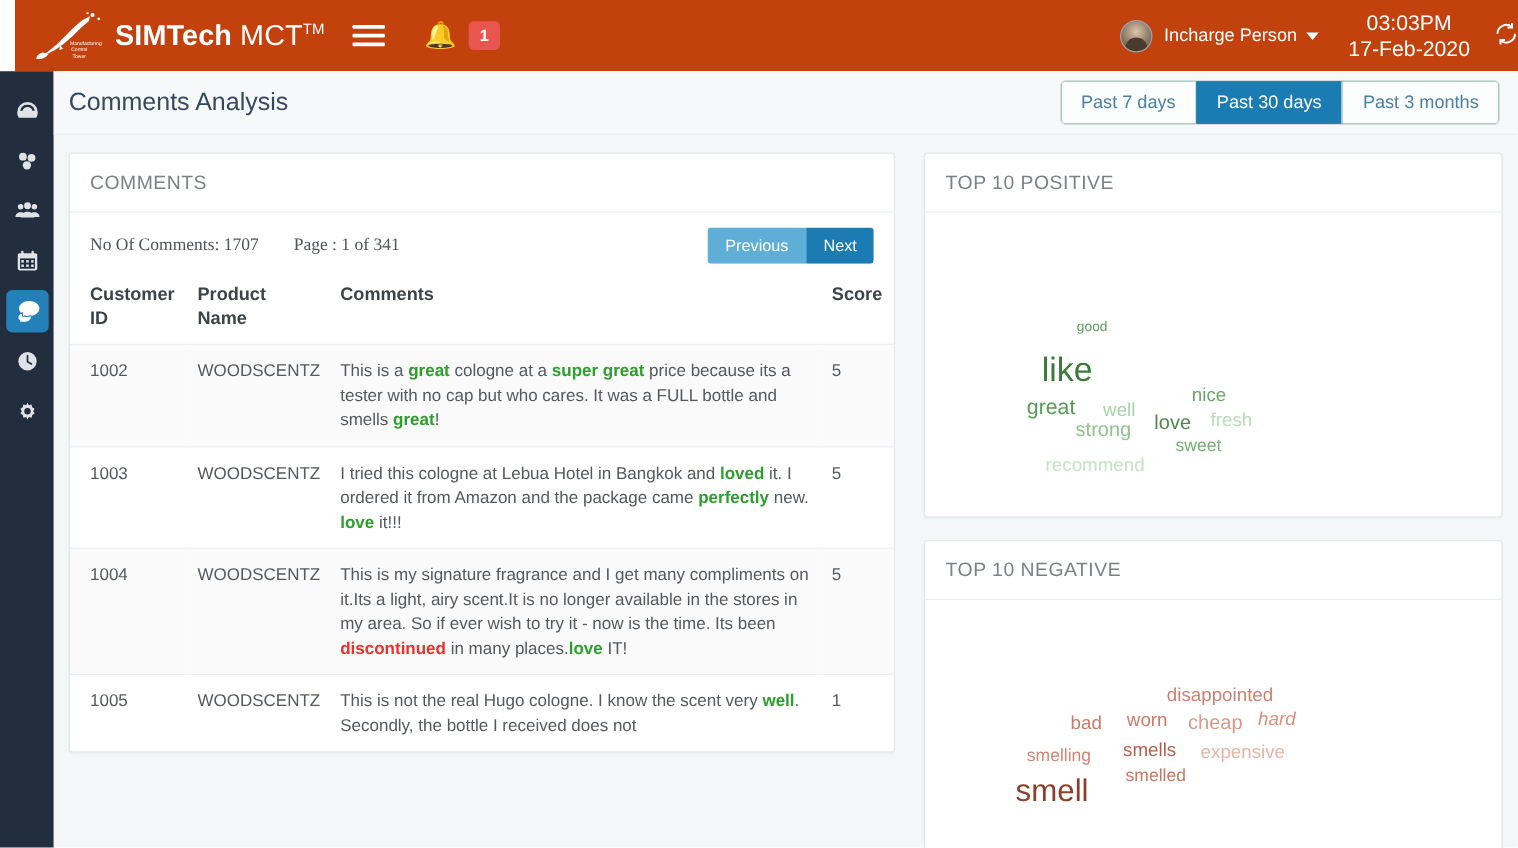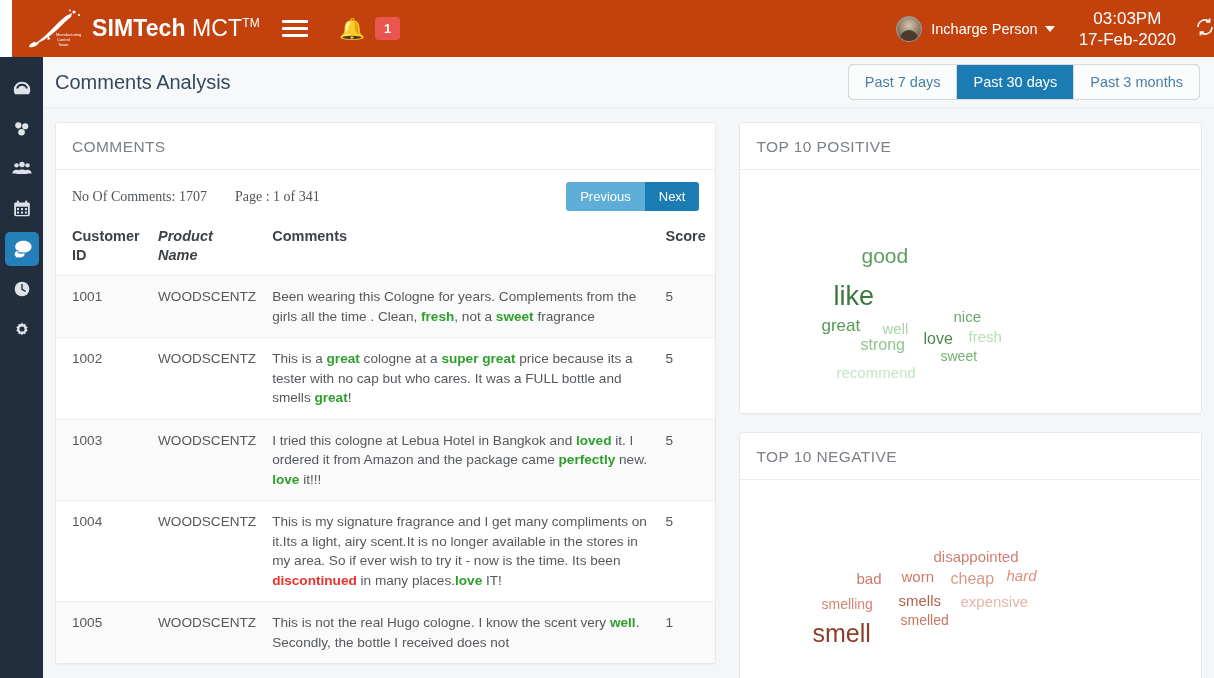--- a/index.html
+++ b/index.html
@@ -144,21 +144,21 @@
   }
   .pg-prev { background: #5eaed8; }
   .pg-next { background: #1b7cb3; }
 
   table.comments { width: 100%; border-collapse: collapse; }
   table.comments th {
     text-align: left; font-size: 14.5px; color: #3e4348; font-weight: bold;
     padding: 6px 8px 10px 8px; vertical-align: top; line-height: 19px;
   }
   table.comments th.c-id { width: 94px; padding-left: 16px; }
-  table.comments th.c-prod { width: 110px; font-style: italic; }
+  table.comments th.c-prod { width: 110px; }
   table.comments th.c-com { }
   table.comments th.c-score { width: 60px; padding-left: 10px; }
   table.comments tbody tr { border-top: 1px solid #eceeef; }
   table.comments tbody tr:nth-child(odd) { background: #fafafa; }
   table.comments td {
     font-size: 13.6px; color: #55595d; padding: 11px 8px 11px 8px;
     vertical-align: top; line-height: 19.5px;
   }
   table.comments td.c-id { padding-left: 16px; color: #55595d; }
   table.comments td.c-score { padding-left: 10px; }
@@ -335,26 +335,20 @@
       <table class="comments">
         <thead>
           <tr>
             <th class="c-id">Customer ID</th>
             <th class="c-prod">Product Name</th>
             <th class="c-com">Comments</th>
             <th class="c-score">Score</th>
           </tr>
         </thead>
         <tbody id="comments-body">
-            <tr>
-              <td class="c-id">1001</td>
-              <td>WOODSCENTZ</td>
-              <td><span>Been wearing this Cologne for years. Complements from the girls all the time . Clean, </span><span class="pos">fresh</span><span>, not a </span><span class="pos">sweet</span><span> fragrance</span></td>
-              <td class="c-score">5</td>
-            </tr>
             <tr>
               <td class="c-id">1002</td>
               <td>WOODSCENTZ</td>
               <td><span>This is a </span><span class="pos">great</span><span> cologne at a </span><span class="pos">super great</span><span> price because its a tester with no cap but who cares. It was a FULL bottle and smells </span><span class="pos">great</span><span>!</span></td>
               <td class="c-score">5</td>
             </tr>
             <tr>
               <td class="c-id">1003</td>
               <td>WOODSCENTZ</td>
               <td><span>I tried this cologne at Lebua Hotel in Bangkok and </span><span class="pos">loved</span><span> it. I ordered it from Amazon and the package came </span><span class="pos">perfectly</span><span> new. </span><span class="pos">love</span><span> it!!!</span></td>
@@ -374,21 +368,21 @@
             </tr>
           </tbody>
       </table>
     </div>
 
     <div class="right-col">
 
       <div class="card">
         <div class="card-head">TOP 10 POSITIVE</div>
         <div class="cloud" id="cloud-pos">
-            <span style="left: 121px; top: 74px; font-size: 21px; color: rgb(95, 156, 95);">good</span>
+            <span style="left: 121px; top: 86px; font-size: 11px; color: rgb(95, 156, 95);">good</span>
             <span style="left: 93px; top: 111px; font-size: 27px; color: rgb(60, 122, 60);">like</span>
             <span style="left: 81px; top: 146px; font-size: 17px; color: rgb(86, 154, 86);">great</span>
             <span style="left: 142px; top: 150px; font-size: 15px; color: rgb(167, 211, 167);">well</span>
             <span style="left: 213px; top: 138px; font-size: 15px; color: rgb(106, 167, 106);">nice</span>
             <span style="left: 183px; top: 160px; font-size: 16px; color: rgb(75, 138, 75);">love</span>
             <span style="left: 228px; top: 158px; font-size: 15px; color: rgb(183, 220, 183);">fresh</span>
             <span style="left: 120px; top: 166px; font-size: 16px; color: rgb(143, 196, 143);">strong</span>
             <span style="left: 200px; top: 178px; font-size: 14px; color: rgb(116, 176, 116);">sweet</span>
             <span style="left: 96px; top: 194px; font-size: 15px; color: rgb(197, 228, 197);">recommend</span>
           </div>

